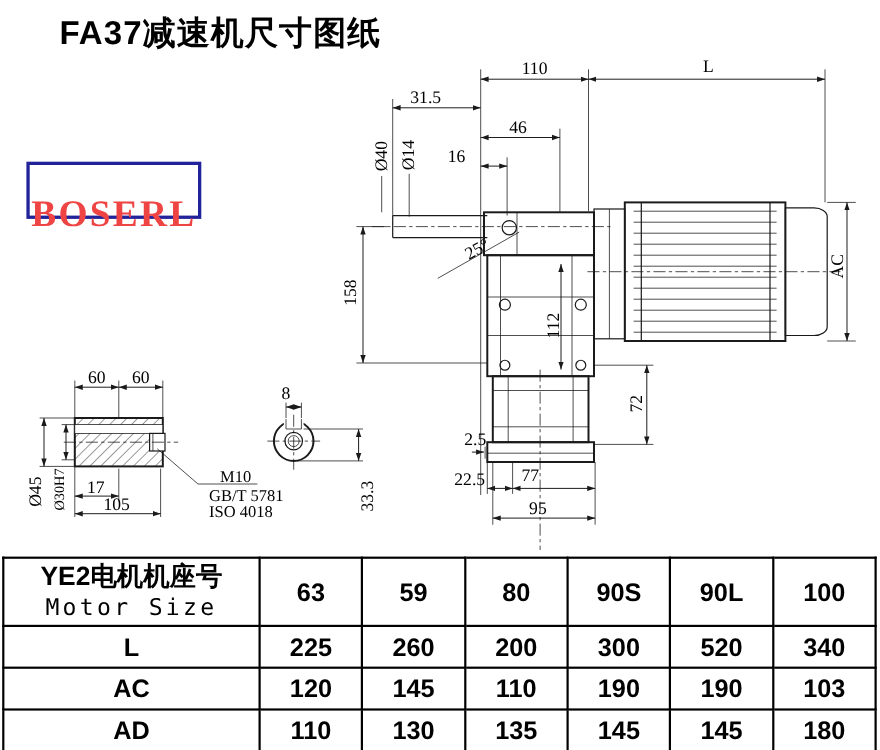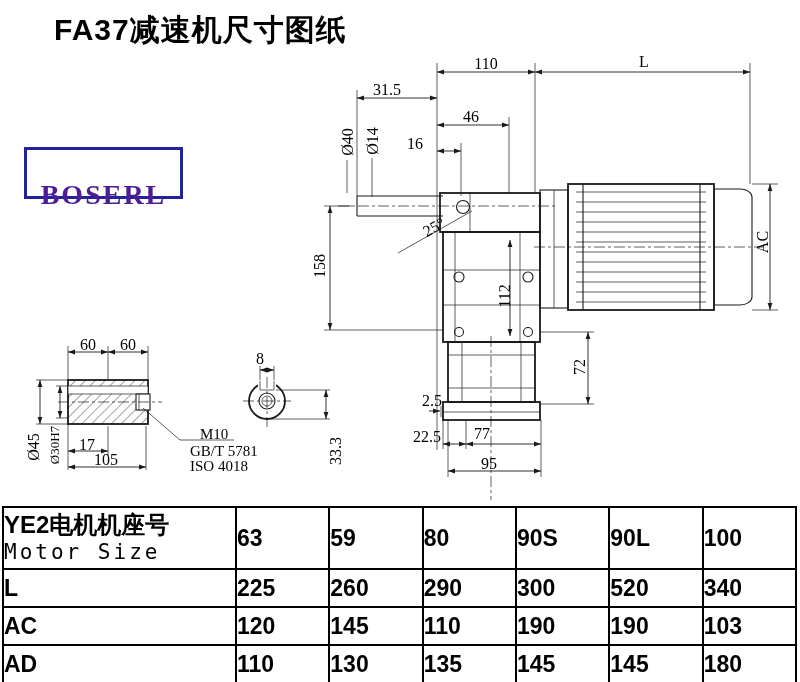--- a/index.html
+++ b/index.html
@@ -2,36 +2,36 @@
 <html><head>
 <meta charset="utf-8">
 <style>
   html,body{margin:0;padding:0;background:#fff;}
   .sheet{position:relative;width:800px;height:682px;background:#fff;overflow:hidden;
          font-family:"Liberation Sans",sans-serif;}
   .title{position:absolute;left:54px;top:10px;font-size:30px;font-weight:bold;color:#000;
          letter-spacing:1px;font-family:"Liberation Sans",sans-serif;text-align:right;}
   .logo{position:absolute;left:24px;top:147px;width:153px;height:46px;border:3px solid #22229a;
         display:flex;align-items:center;justify-content:center;background:#fff;}
-  .logo span{font-family:"Liberation Serif",serif;font-weight:bold;font-size:28px;color:#4c1d95;
+  .logo span{font-family:"Liberation Serif",serif;font-weight:bold;font-size:34px;color:#ef4444;
         letter-spacing:2px;line-height:1;margin-top:44px;}
   svg.drawing{position:absolute;left:0;top:0;}
   svg .ln{stroke:#1a1a1a;stroke-width:1.1;fill:none}
   svg .tk{stroke:#1a1a1a;stroke-width:1.8;fill:none}
   svg .tn{stroke:#1a1a1a;stroke-width:0.7;fill:none}
   svg .cl{stroke:#1a1a1a;stroke-width:0.7;fill:none;stroke-dasharray:11 3 3 3}
   svg .dim{stroke:#1a1a1a;stroke-width:0.9;fill:none;marker-start:url(#ar);marker-end:url(#ar)}
   svg .de{stroke:#1a1a1a;stroke-width:0.9;fill:none;marker-end:url(#ar)}
   svg text{font-family:"Liberation Serif",serif;font-size:16px;fill:#000;
            text-anchor:middle;dominant-baseline:central}
   svg text.s{font-size:13px}
   svg text.m{font-size:15px;text-anchor:start}
   table.dimtable{position:absolute;left:2px;top:506px;width:795px;border-collapse:collapse;
         table-layout:fixed;background:#fff;}
-  table.dimtable td{border:2px solid #000;text-align:left;vertical-align:middle;
+  table.dimtable td{border:2px solid #000;text-align:center;vertical-align:middle;
         font-weight:bold;font-size:23px;color:#000;padding:0;}
   table.dimtable tr.rhead td{height:60px;}
   table.dimtable tr.rdata td{height:36px;}
   .cn{font-size:24px;font-weight:bold;line-height:1.2;}
   .en{font-family:"DejaVu Sans Mono",monospace;font-size:21px;font-weight:normal;letter-spacing:3px;line-height:1.2;}
 </style>
 </head>
 <body>
 
 <div class="sheet">
@@ -196,21 +196,21 @@
         <td>59</td>
         <td>80</td>
         <td>90S</td>
         <td>90L</td>
         <td>100</td>
       </tr>
       <tr class="rdata">
         <td>L</td>
         <td>225</td>
         <td>260</td>
-        <td>290</td>
+        <td>200</td>
         <td>300</td>
         <td>520</td>
         <td>340</td>
       </tr>
       <tr class="rdata">
         <td>AC</td>
         <td>120</td>
         <td>145</td>
         <td>110</td>
         <td>190</td>

